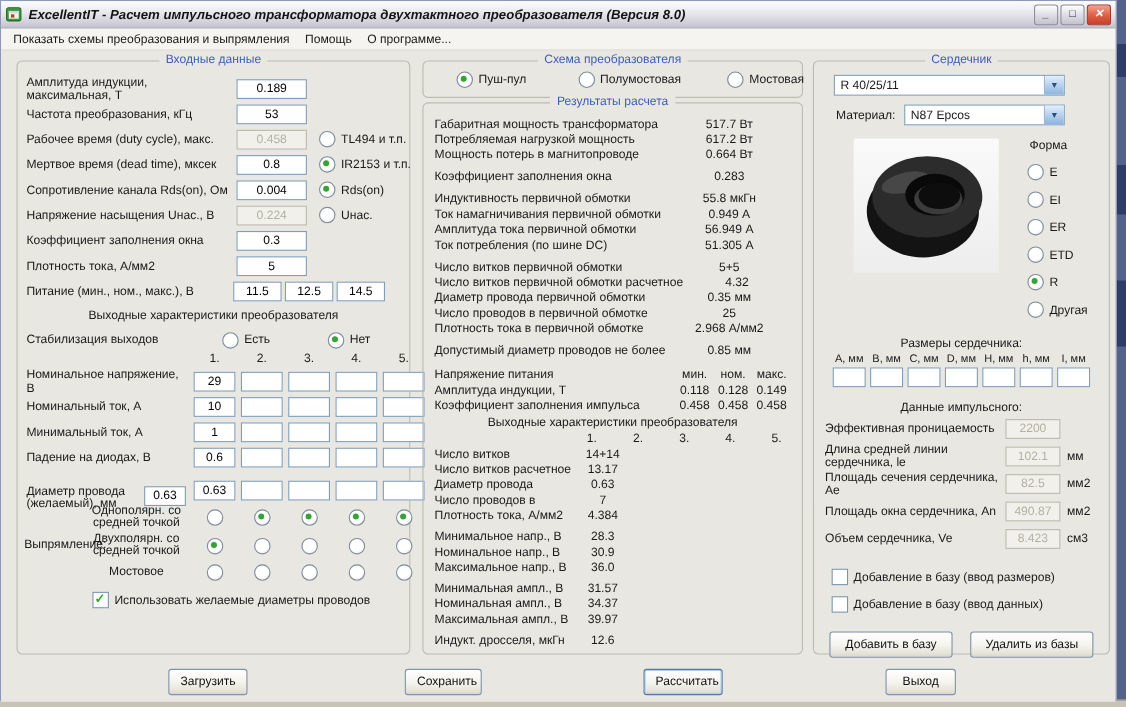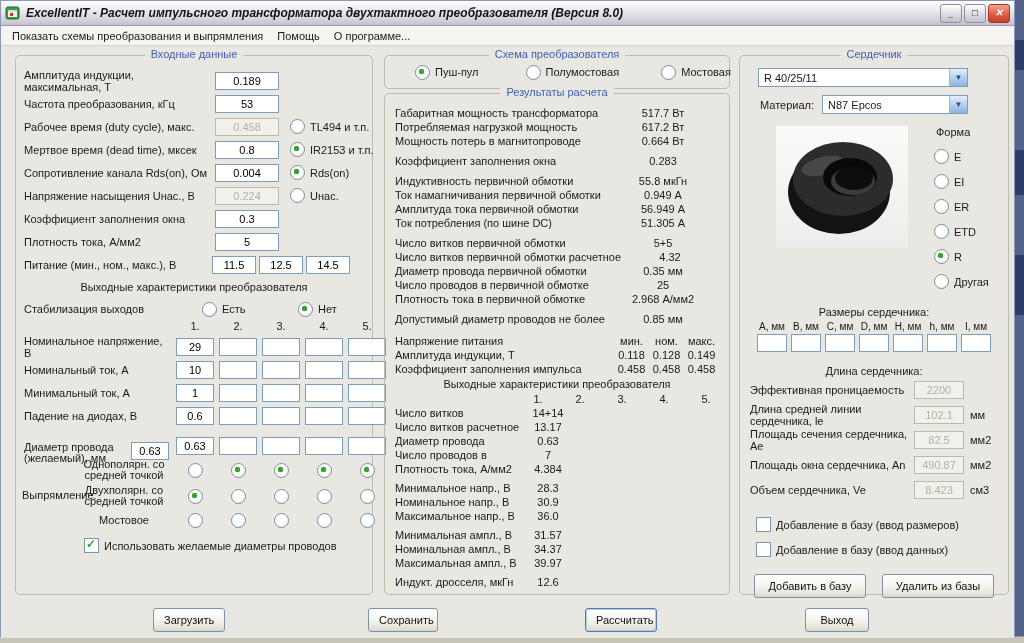--- a/index.html
+++ b/index.html
@@ -627,21 +627,21 @@
         <div class="dimfields">
           <input class="fld" style="">
             <input class="fld" style="">
             <input class="fld" style="">
             <input class="fld" style="">
             <input class="fld" style="">
             <input class="fld" style="">
             <input class="fld" style="">
         </div>
 
-        <div class="data-title">Длина сердечника:</div>
+        <div class="data-title">Данные импульсного:</div>
         <div class="drow">
           <span class="dlbl">Эффективная проницаемость</span>
           <input class="fld dfld dis" disabled="" value="2200" style="">
           <span class="dunit"></span>
         </div>
         <div class="drow">
           <span class="dlbl">Длина средней линии сердечника, le</span>
           <input class="fld dfld dis" disabled="" value="102.1" style="">
           <span class="dunit">мм</span>
         </div>

